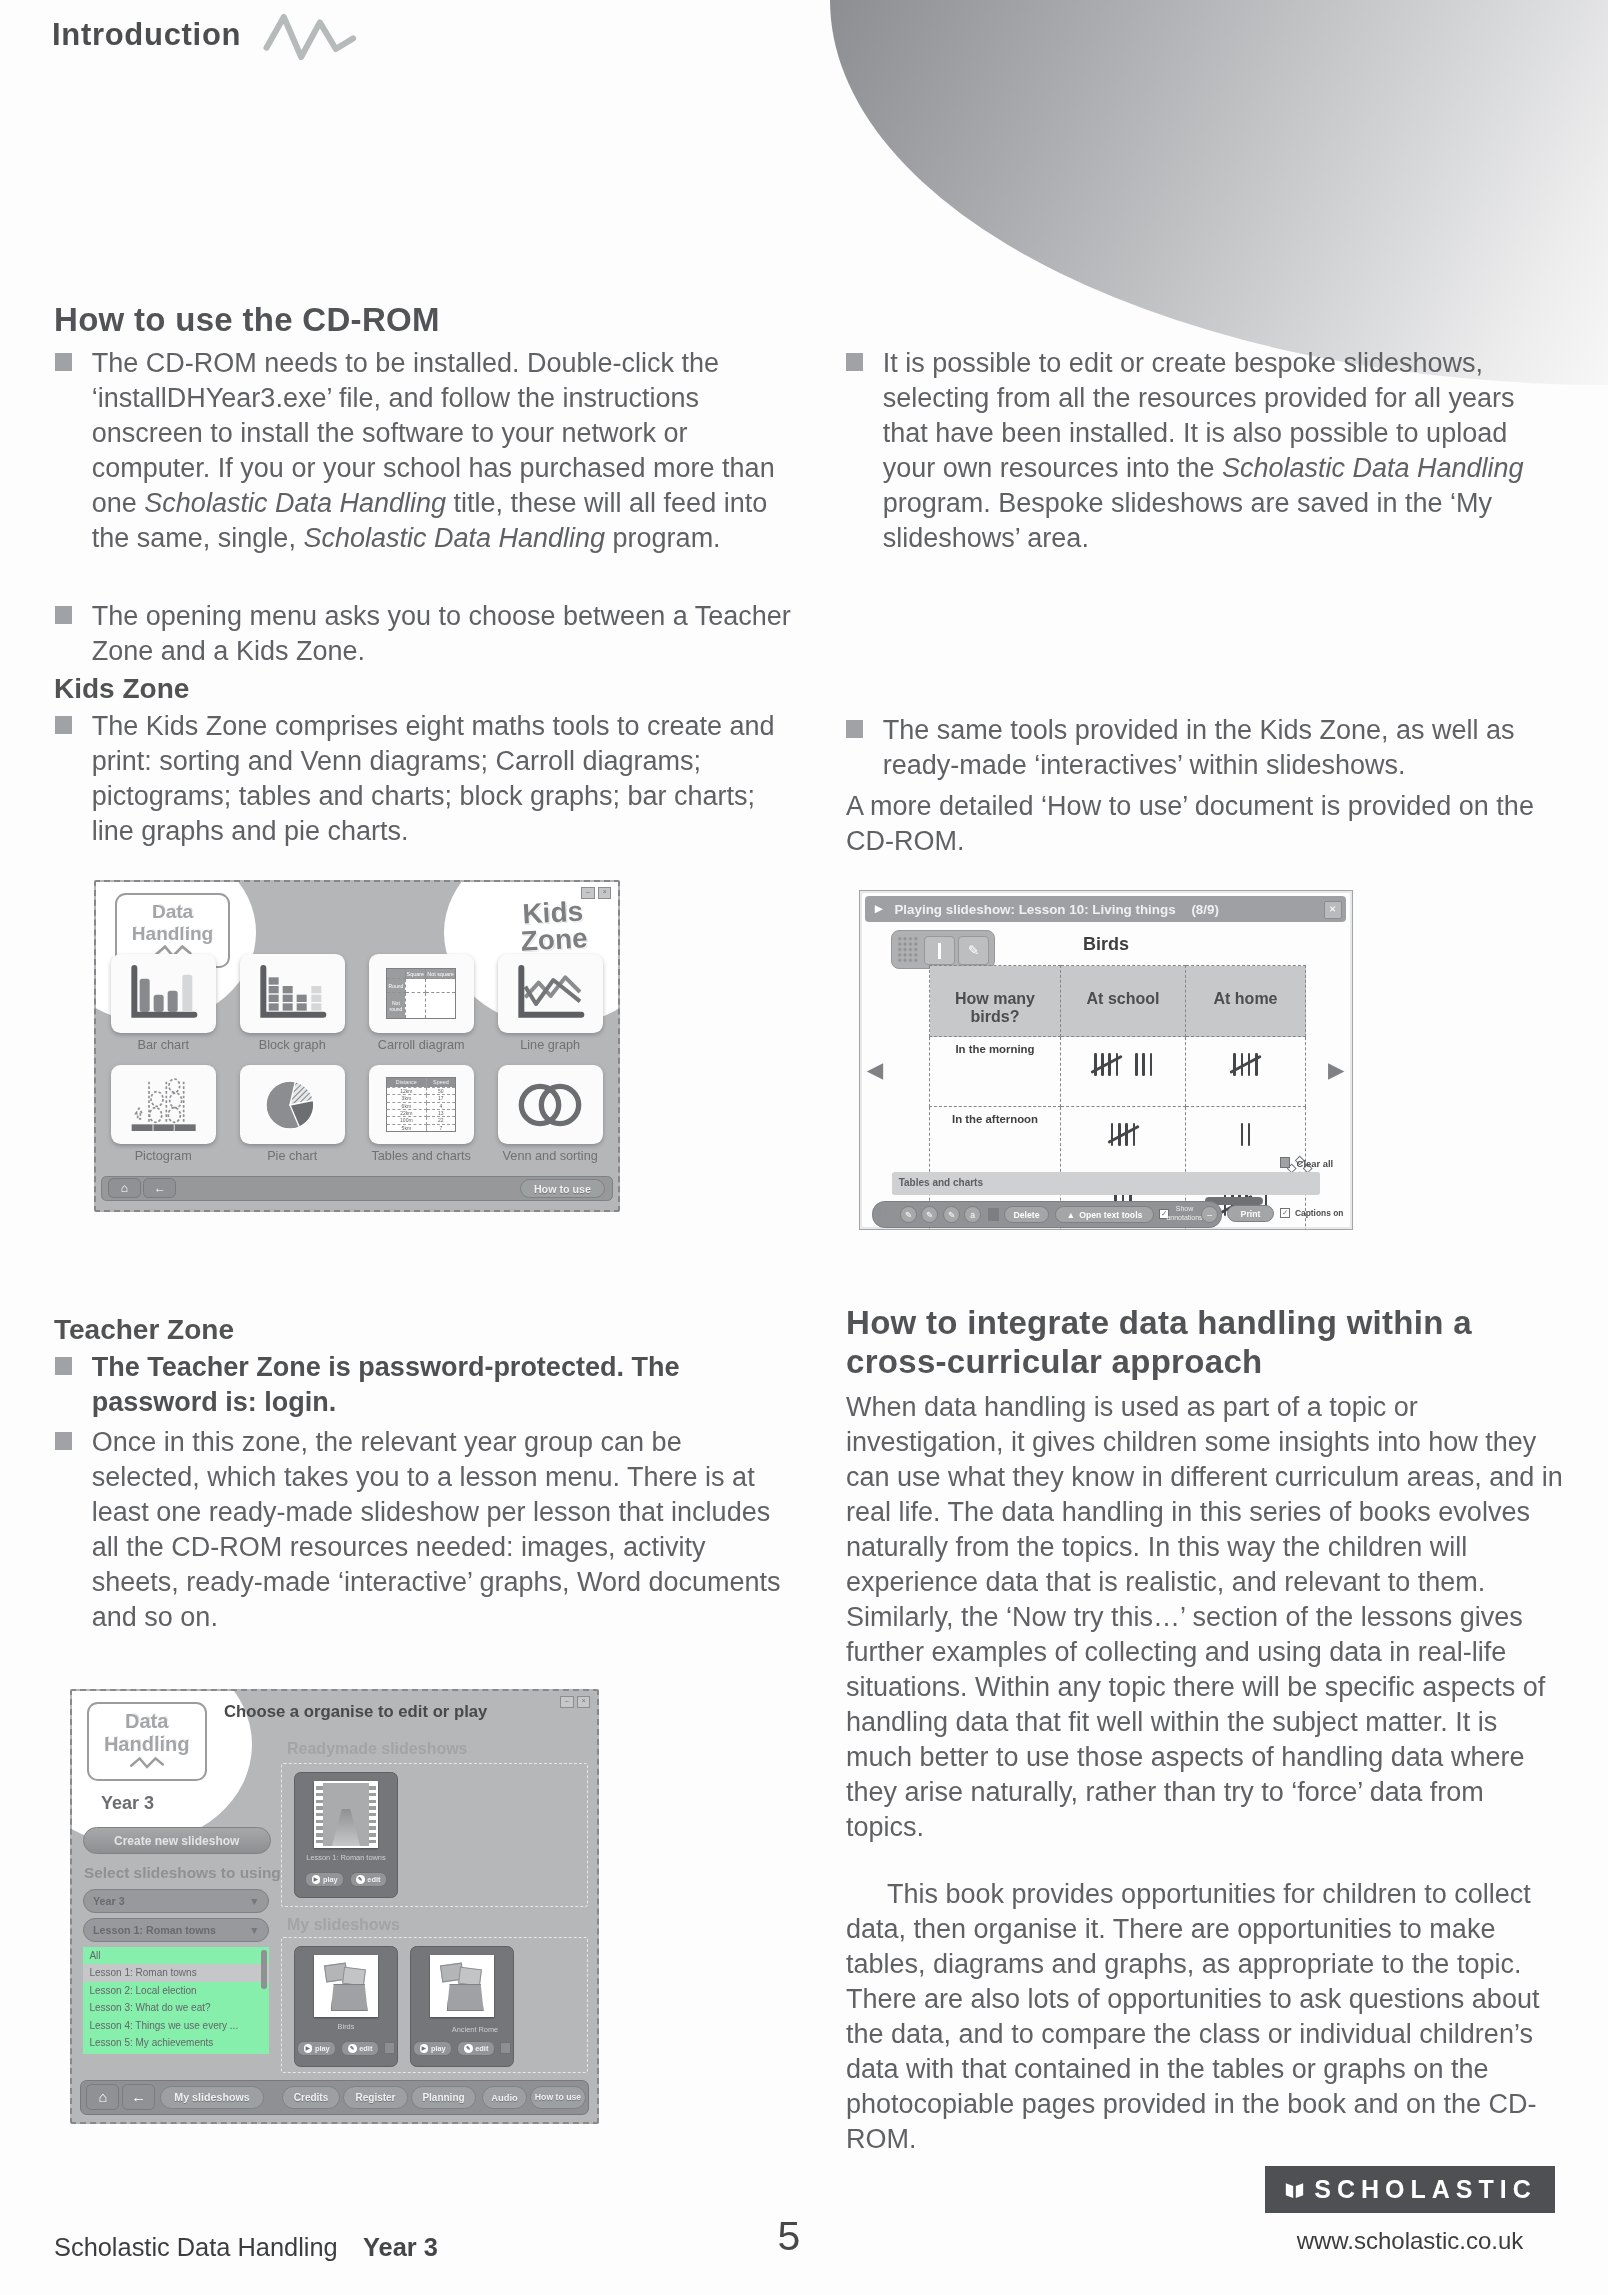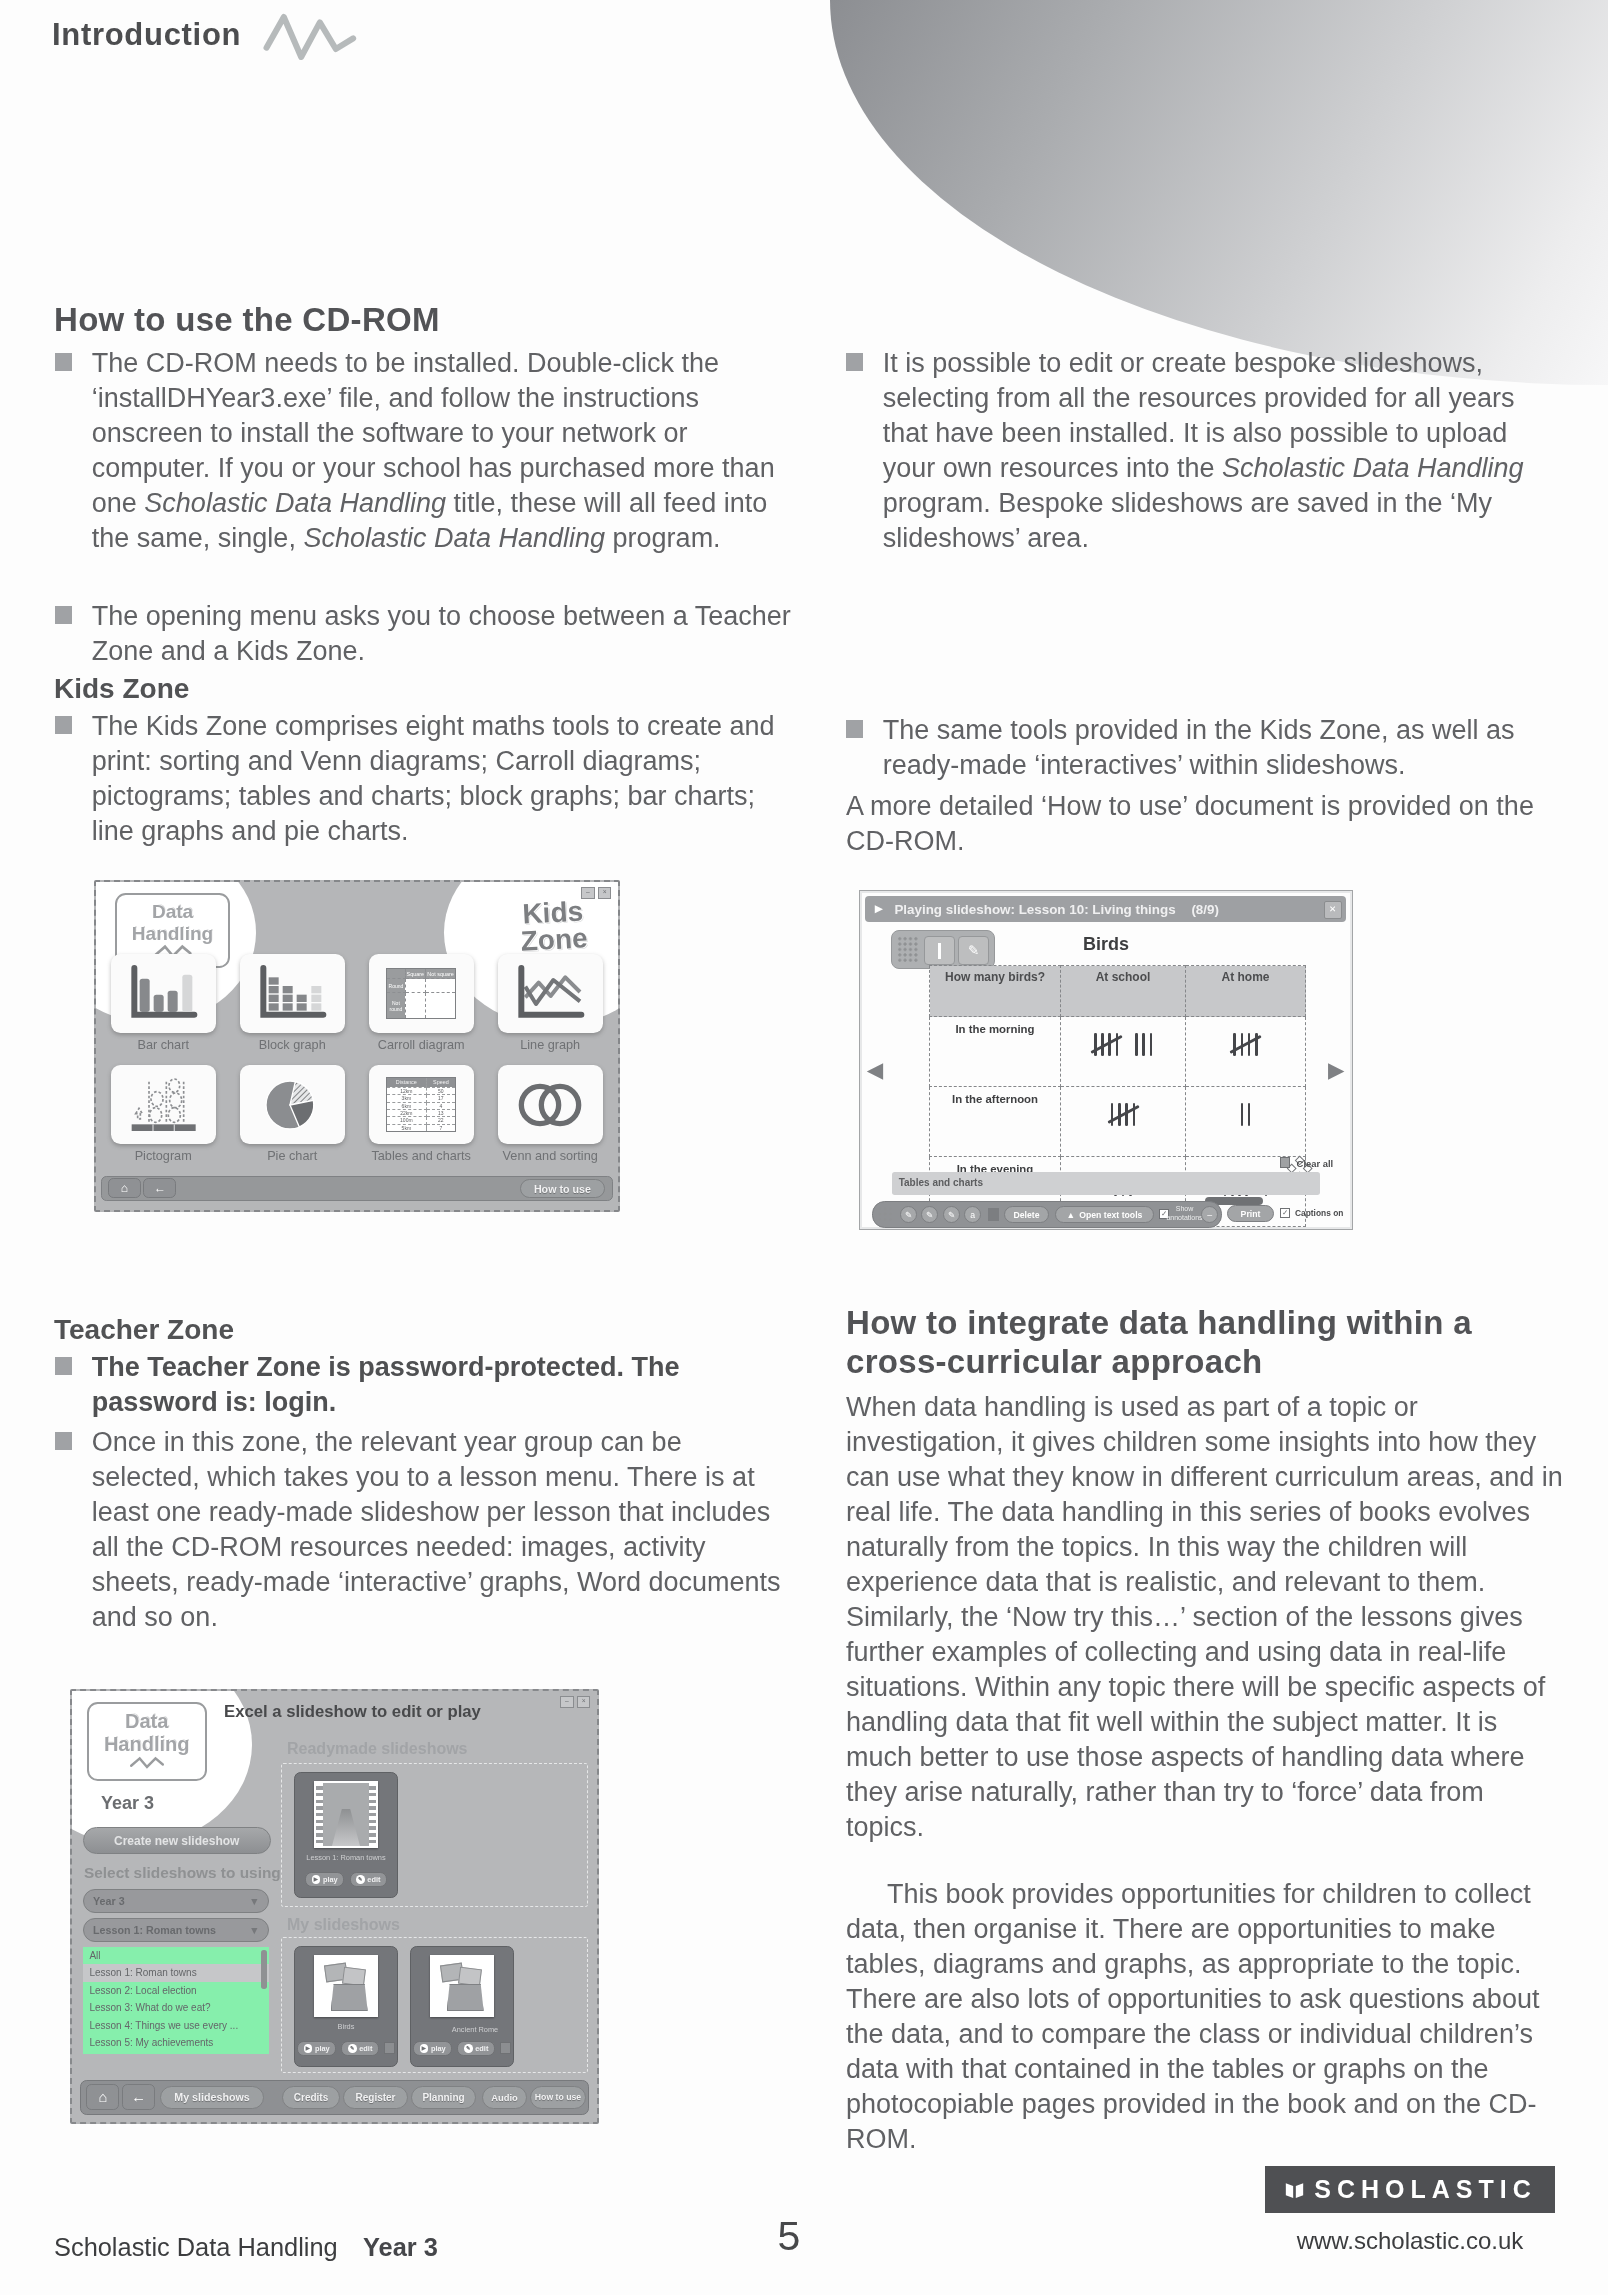--- a/index.html
+++ b/index.html
@@ -125,22 +125,22 @@
   .palette{position:absolute;left:31px;top:39px;width:102px;height:37px;background:#aeb0b2;
       border-radius:8px;border:0.7px solid #96989a;}
   .pal-dots{position:absolute;left:5.4px;top:5.4px;width:21.4px;height:27px;border-radius:4px;
       background:radial-gradient(circle,#8f9193 1.3px,transparent 1.7px);background-size:5.4px 5.4px;}
   .pal-btn{position:absolute;top:5.4px;width:29px;height:27px;background:#bdbebf;border-radius:4px;
       border:0.7px solid #96989a;display:flex;align-items:center;justify-content:center;color:#fff;}
   .ss-slidetitle{position:absolute;left:0;right:0;top:43px;text-align:center;font-size:18px;
       font-weight:bold;color:#3d3e40;}
   .ss-table{position:absolute;left:69px;top:74px;border-collapse:collapse;}
   .ss-table td,.ss-table th{border:1.3px dashed #85878a;}
-  .ss-table th{background:#c7c8ca;font-size:12px;font-weight:bold;color:#4c4d4f;
-      vertical-align:top;padding-top:4px;height:45px;}
+  .ss-table th{background:#c7c8ca;font-size:16px;font-weight:bold;color:#4c4d4f;
+      vertical-align:top;padding-top:24px;height:45px;}
   .ss-table td{height:52px;vertical-align:top;text-align:center;}
   .rowlab{font-size:11.4px;font-weight:bold;color:#3e3f41;padding-top:5.4px;}
   .tallycell{padding-top:16px;}
   .tgroup{display:inline-block;position:relative;margin:0 6px;height:24px;}
   .tbar{display:inline-block;width:2.7px;height:23px;background:#45464a;margin:0 2.3px;border-radius:1.3px;}
   .tstrike{position:absolute;left:-2.7px;top:10px;width:calc(100% + 5.4px);height:2.7px;background:#45464a;
       transform:rotate(-28deg);border-radius:1.3px;}
   .navarrow{position:absolute;font-size:21.4px;color:#7f8184;text-shadow:0 0 2px #fff;}
   .movedot{position:absolute;width:5.4px;height:5.4px;border:1.3px solid #737578;transform:rotate(45deg);background:#fff;}
   .clearall{position:absolute;left:420px;top:266px;font-size:9.4px;font-weight:bold;color:#4b4c4e;}
@@ -393,21 +393,21 @@
     <div class="btxt">Once in this zone, the relevant year group can be selected, which takes you to a lesson menu. There is at least one ready-made slideshow per lesson that includes all the CD-ROM resources needed: images, activity sheets, ready-made ‘interactive’ graphs, Word documents and so on.</div>
   </div>
 
   <div class="abs bullet" style="left:55px;top:1350px;width:642px;">
     <div class="sq"></div>
     <div class="btxt bold-b">The Teacher Zone is password-protected. The password is: login.</div>
   </div>
 
   <div class="abs tw">
     <div class="tw-blob"></div>
-    <div class="tw-title">Excel a slideshow to edit or play</div>
+    <div class="tw-title">Choose a organise to edit or play</div>
     <div class="winbtns">
       <div class="winbtn">–</div>
       <div class="winbtn">×</div>
     </div>
     <div class="dh-logo" style="left:14.7px;top:10.7px;width:120px;height:79px;font-size:20px;line-height:23px;padding-top:6.7px;box-sizing:border-box;">
       <span class="l1">Data</span>
       <span class="l1">Handling</span>
       <svg width="40" height="13.4" viewBox="0 0 60 22">
           <polyline points="4,16 18,4 30,18 44,4 56,14" fill="none" stroke="#9a9c9e" stroke-width="4" stroke-linecap="round"></polyline>
         </svg>

